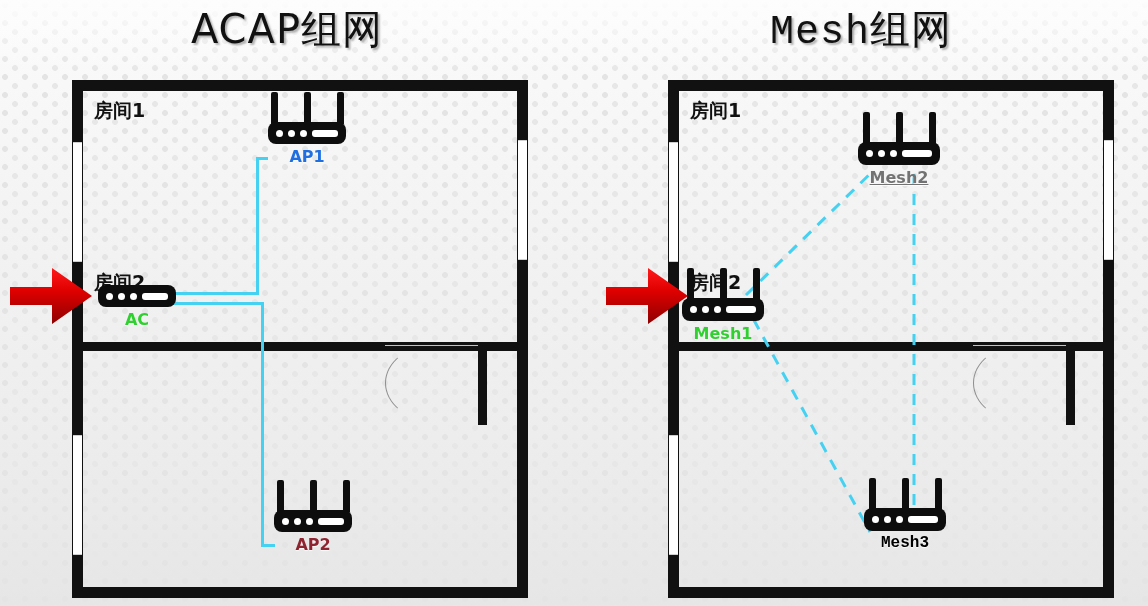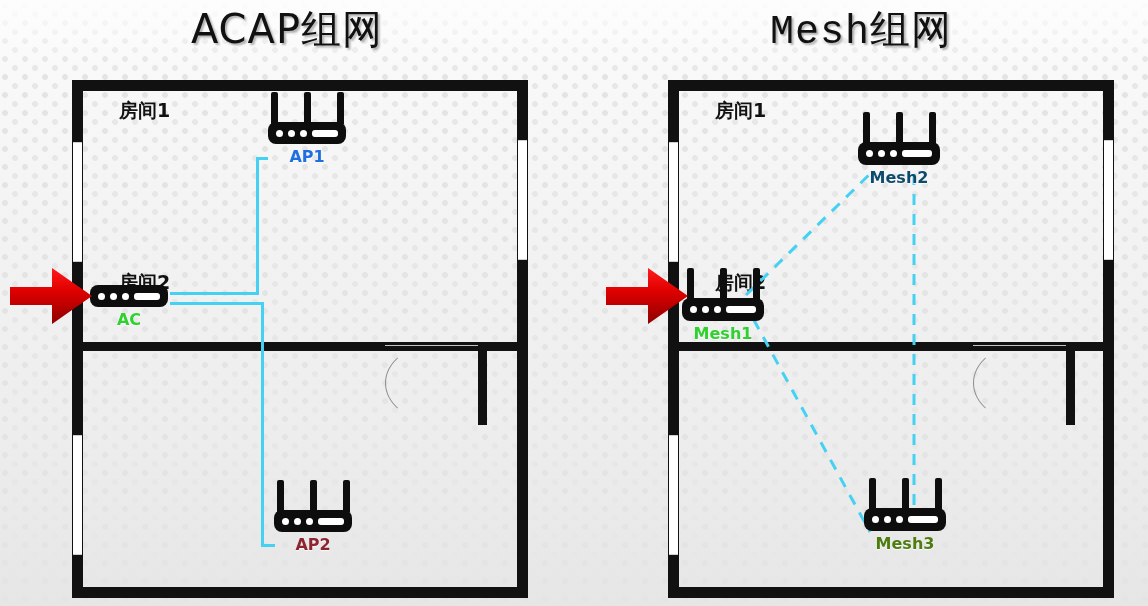--- a/index.html
+++ b/index.html
@@ -97,21 +97,20 @@
   }
 
   
   .room-label {
     position: absolute;
     font-size: 19px;
     font-weight: bold;
     color: #111;
     font-family: "DejaVu Sans", "Liberation Sans", sans-serif;
     white-space: nowrap;
-    margin-left: 25px;
   }
 
   
   .device { position: absolute; }
   .device-body {
     position: relative;
     background: #0d0d0d;
     border-radius: 8px;
     display: flex;
     align-items: center;
@@ -180,21 +179,21 @@
   <div class="room-label" style="left:22px;top:190px;">房间2</div>
 
   <div class="wire wire-h" style="left:98px;top:212px;width:86px;"></div>
   <div class="wire wire-v" style="left:184px;top:77px;height:138px;"></div>
   <div class="wire wire-h" style="left:184px;top:77px;width:12px;"></div>
 
   <div class="wire wire-h" style="left:98px;top:222px;width:91px;"></div>
   <div class="wire wire-v" style="left:189px;top:222px;height:245px;"></div>
   <div class="wire wire-h" style="left:189px;top:464px;width:14px;"></div>
 
-  <div class="device" style="left:18px;top:205px;width:78px;">
+  <div class="device" style="left:26px;top:205px;width:78px;">
     <div class="device-body" style="height:22px;width:78px;">
       <span class="dot"></span>
       <span class="dot"></span>
       <span class="dot"></span>
       <span class="slab"></span>
     </div>
     <div class="device-label" style="top:25px;color:#2fd02f;">AC</div>
   </div>
 
   <div class="device" style="left:196px;top:42px;width:78px;">
@@ -284,36 +283,36 @@
       <span class="antenna" style="height:32px;"></span>
       <span class="antenna" style="height:32px;"></span>
       <span class="antenna" style="height:32px;"></span>
     </div>
     <div class="device-body" style="height:23px;width:82px;">
       <span class="dot"></span>
       <span class="dot"></span>
       <span class="dot"></span>
       <span class="slab"></span>
     </div>
-    <div class="device-label" style="top:26px;color:#0c4a6e;">Mesh2</div>
+    <div class="device-label" style="top:26px;color:#737373;text-decoration:underline;">Mesh2</div>
   </div>
 
   <div class="device" style="left:196px;top:428px;width:82px;">
     <div class="antennas" style="top:-30px;height:32px;">
       <span class="antenna" style="height:32px;"></span>
       <span class="antenna" style="height:32px;"></span>
       <span class="antenna" style="height:32px;"></span>
     </div>
     <div class="device-body" style="height:23px;width:82px;">
       <span class="dot"></span>
       <span class="dot"></span>
       <span class="dot"></span>
       <span class="slab"></span>
     </div>
-    <div class="device-label" style="top:26px;color:#4d7c0f;">Mesh3</div>
+    <div class="device-label" style="top:26px;color:#000000;font-family:Liberation Mono, monospace;">Mesh3</div>
   </div>
 </div>
 
 <svg class="arrow" style="left:604px;top:265px;" viewBox="0 0 86 62">
   <defs>
     <linearGradient id="gradR" x1="0" y1="0" x2="0" y2="1">
       <stop offset="0%" stop-color="#ff1a1a"></stop>
       <stop offset="40%" stop-color="#e00000"></stop>
       <stop offset="100%" stop-color="#8e0000"></stop>
     </linearGradient>

